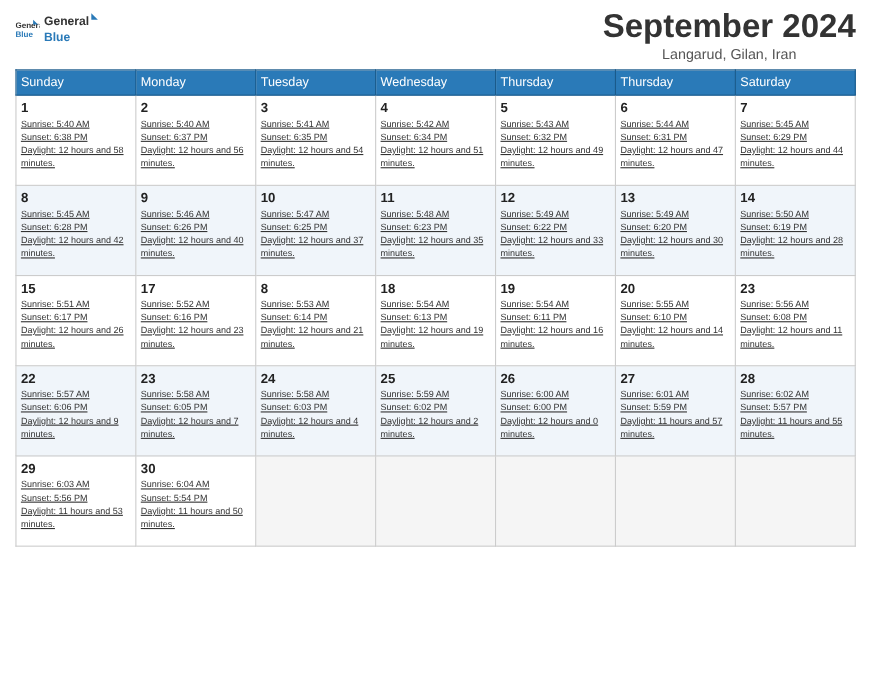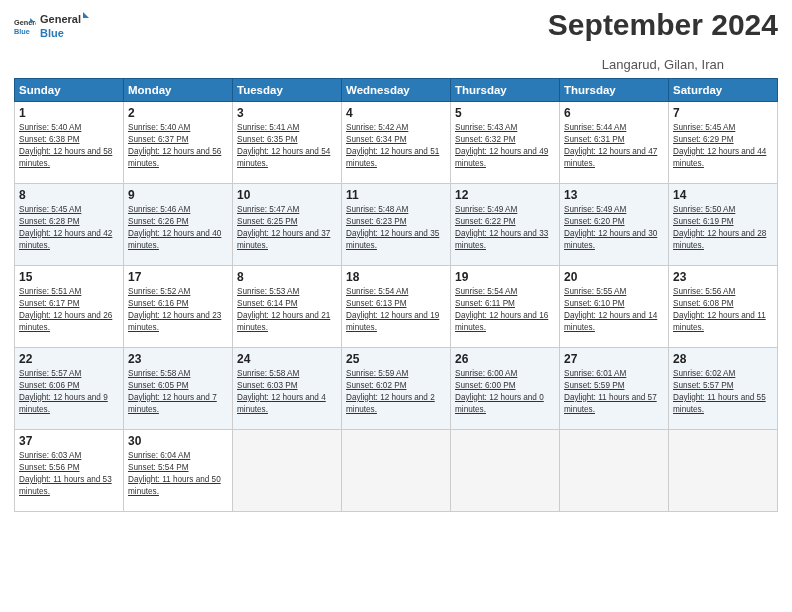--- a/index.html
+++ b/index.html
@@ -34,32 +34,32 @@
     }
     .month-title {
       font-size: 30px;
       font-weight: bold;
       color: #333;
       line-height: 1;
     }
     .location {
       font-size: 13px;
       color: #555;
-      margin-top: 17px;
+      margin-top: 2px;
     }
     .calendar-table {
       width: 100%;
       border-collapse: collapse;
       table-layout: fixed;
     }
     .calendar-table th {
       background-color: #2a7ab8;
       color: #fff;
       font-size: 11.5px;
-      font-weight: bold;
+      font-weight: normal;
       padding: 5px 4px;
       text-align: left;
       border: 1px solid #1a5a8a;
     }
     .calendar-table td {
       border: 1px solid #ccc;
       vertical-align: top;
       padding: 4px 4px 4px 4px;
       font-size: 8.5px;
       color: #333;
@@ -241,21 +241,21 @@
             <span class="day-number">27</span>
             <div class="day-info">Sunrise: 6:01 AM<br>Sunset: 5:59 PM<br>Daylight: 11 hours and 57 minutes.</div>
           </td>
           <td>
             <span class="day-number">28</span>
             <div class="day-info">Sunrise: 6:02 AM<br>Sunset: 5:57 PM<br>Daylight: 11 hours and 55 minutes.</div>
           </td>
         </tr>
         <tr>
           <td>
-            <span class="day-number">37</span>
+            <span class="day-number">29</span>
             <div class="day-info">Sunrise: 6:03 AM<br>Sunset: 5:56 PM<br>Daylight: 11 hours and 53 minutes.</div>
           </td>
           <td>
             <span class="day-number">30</span>
             <div class="day-info">Sunrise: 6:04 AM<br>Sunset: 5:54 PM<br>Daylight: 11 hours and 50 minutes.</div>
           </td>
           <td class="empty"></td>
           <td class="empty"></td>
           <td class="empty"></td>
           <td class="empty"></td>

